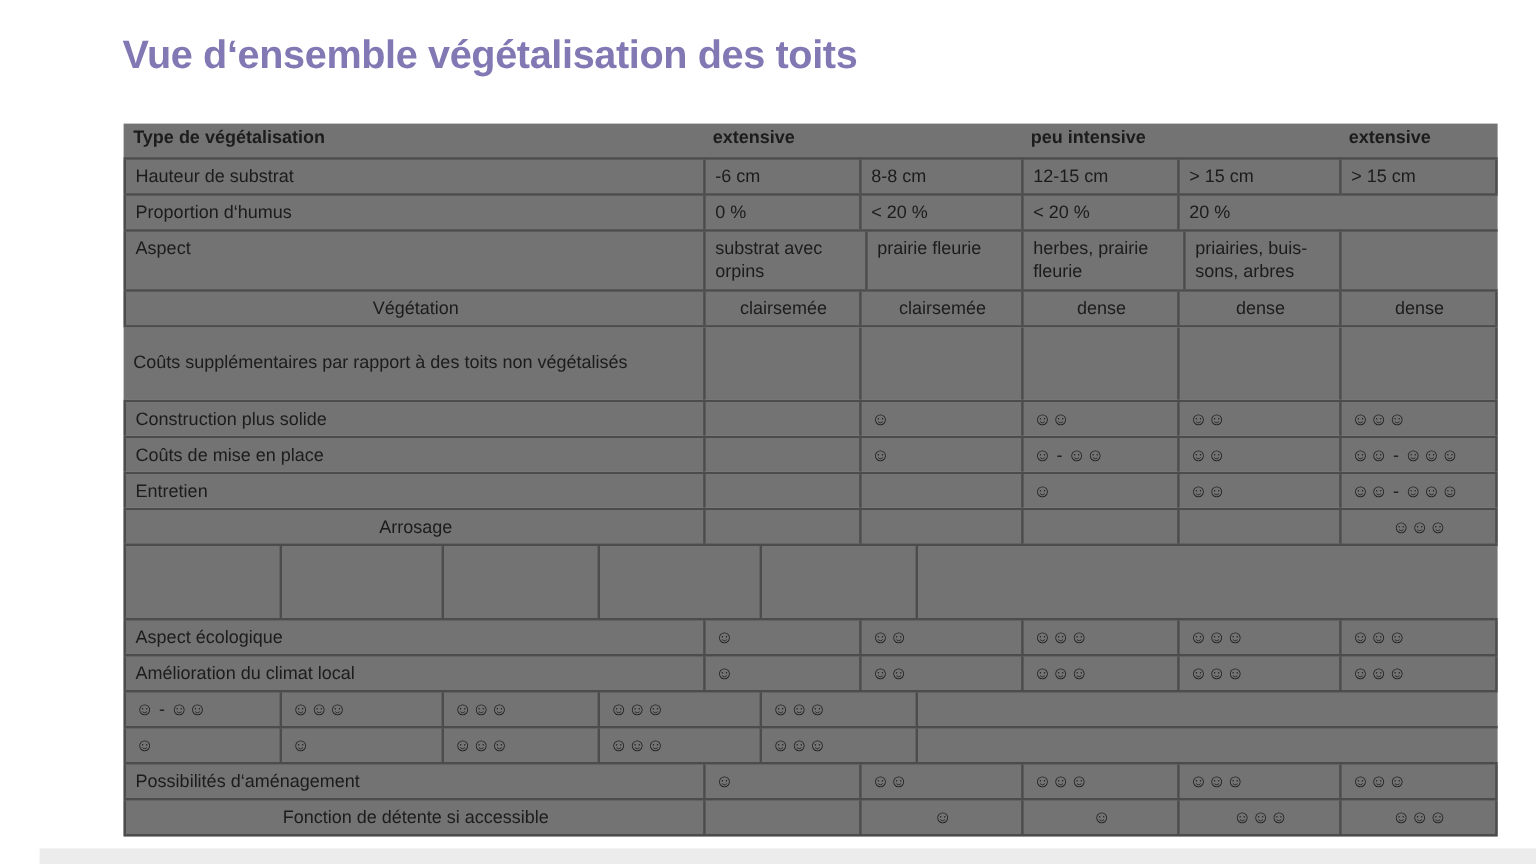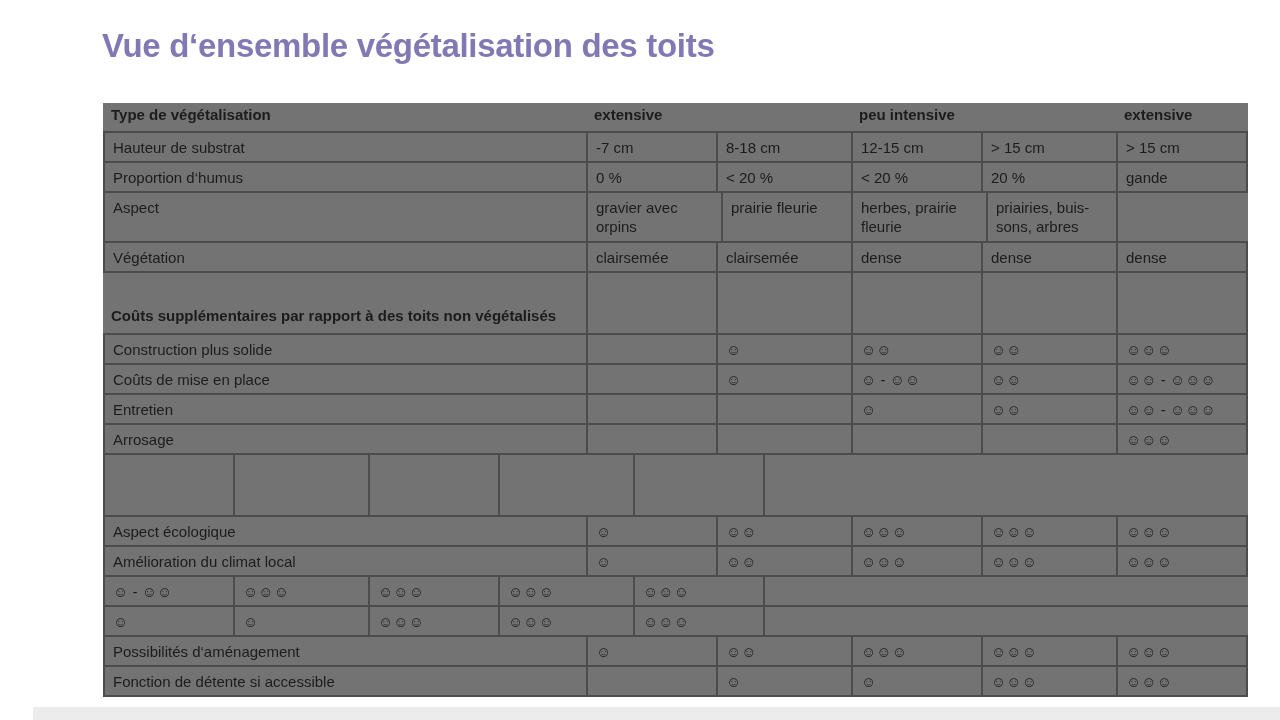--- a/index.html
+++ b/index.html
@@ -55,32 +55,32 @@
   .header-row .cell { font-weight: bold; padding-top: 2px; }
 
   
   .data-row { height: 30px; border-top: 2px solid var(--line); }
   .data-row .c0 { border-left: 2px solid var(--line); }
   .data-row .c1, .data-row .c2, .data-row .c3, .data-row .c4, .data-row .c5,
   .gap-row  .c1, .gap-row  .c2, .gap-row  .c3, .gap-row  .c4, .gap-row  .c5 {
     border-left: 2px solid var(--line);
   }
   .data-row .c5, .gap-row .c5 { border-right: 2px solid var(--line); }
-  .section-end { height: 32px; border-bottom: 2px solid var(--line); }
+  .section-end { height: 32px; border-bottom: 2px solid var(--line); text-align: center; }
 
   
   .section-0 .t-row:nth-child(3) { height: 50px; }
 
   
   .gap-row { height: 60px; }
   .gap-row .heading-cell {
     display: flex;
     align-items: flex-end;
-    padding-bottom: 8px;
-    font-weight: bold;
+    padding-bottom: 21px;
+    font-weight: normal;
   }
 
   .bottom-strip {
     position: absolute;
     left: 0; bottom: 0;
     width: 1280px; height: 13px;
     background: var(--strip);
   }
 </style>
 </head>
@@ -98,37 +98,36 @@
       <div class="cell c2"></div>
       <div class="cell c3">peu intensive</div>
       <div class="cell c4"></div>
       <div class="cell c5">extensive</div>
     </div>
 
     <div id="sections">
         <div class="section section-0">
           <div class="t-row data-row">
             <div class="cell c0">Hauteur de substrat</div>
-            <div class="cell c1">-7 cm</div>
-            <div class="cell c2">8-18 cm</div>
+            <div class="cell c1">-6 cm</div>
+            <div class="cell c2">8-8 cm</div>
             <div class="cell c3">12-15 cm</div>
             <div class="cell c4">&gt; 15 cm</div>
             <div class="cell c5">&gt; 15 cm</div>
           </div>
           <div class="t-row data-row">
             <div class="cell c0">Proportion d‘humus</div>
             <div class="cell c1">0 %</div>
             <div class="cell c2">&lt; 20 %</div>
             <div class="cell c3">&lt; 20 %</div>
             <div class="cell c4">20 %</div>
-            <div class="cell c5">gande</div>
           </div>
           <div class="t-row data-row">
             <div class="cell c0">Aspect</div>
-            <div class="cell c2">gravier avec
+            <div class="cell c2">substrat avec
 orpins</div>
             <div class="cell c3">prairie fleurie</div>
             <div class="cell c4">herbes, prairie
 fleurie</div>
             <div class="cell c5">priairies, buis-
 sons, arbres</div>
           </div>
           <div class="t-row data-row section-end">
             <div class="cell c0">Végétation</div>
             <div class="cell c1">clairsemée</div>

